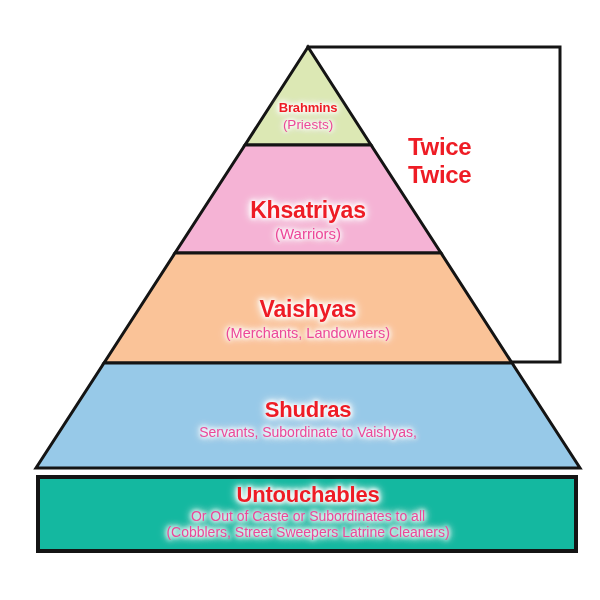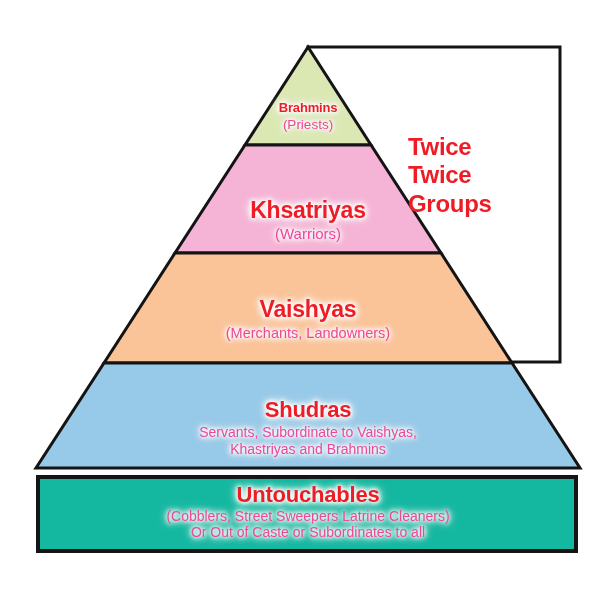--- a/index.html
+++ b/index.html
@@ -123,28 +123,26 @@
   </div>
 
   <div class="label-group" id="tier-khsatriyas-labels">
     <span class="caste-title">Khsatriyas</span>
     <span class="caste-sub">(Warriors)</span>
   </div>
 
   <div class="label-group" id="tier-shudras-labels">
     <span class="caste-title">Shudras</span>
     <span class="caste-sub">Servants, Subordinate to Vaishyas,</span>
-    <span class="caste-sub">Khastriyas and Brahmins</span>
   </div>
 
   <div class="label-group" id="band-untouchables-labels">
     <span class="caste-title">Untouchables</span>
+    <span class="caste-sub">Or Out of Caste or Subordinates to all</span>
     <span class="caste-sub">(Cobblers, Street Sweepers Latrine Cleaners)</span>
-    <span class="caste-sub">Or Out of Caste or Subordinates to all</span>
   </div>
 
   <div id="twice-born-label">
     <span>Twice</span>
     <span>Twice</span>
-    <span>Groups</span>
   </div>
 
 </div>
 
 </body></html>

